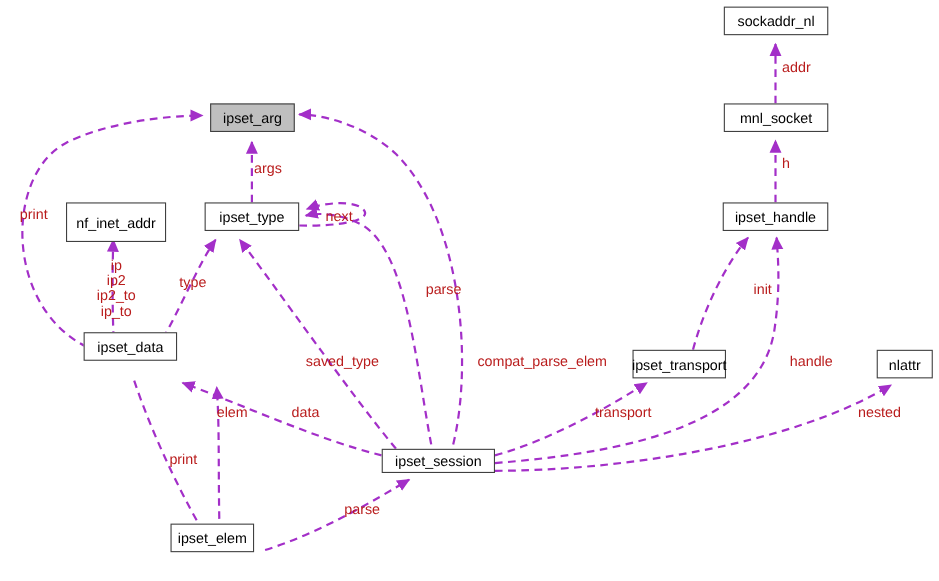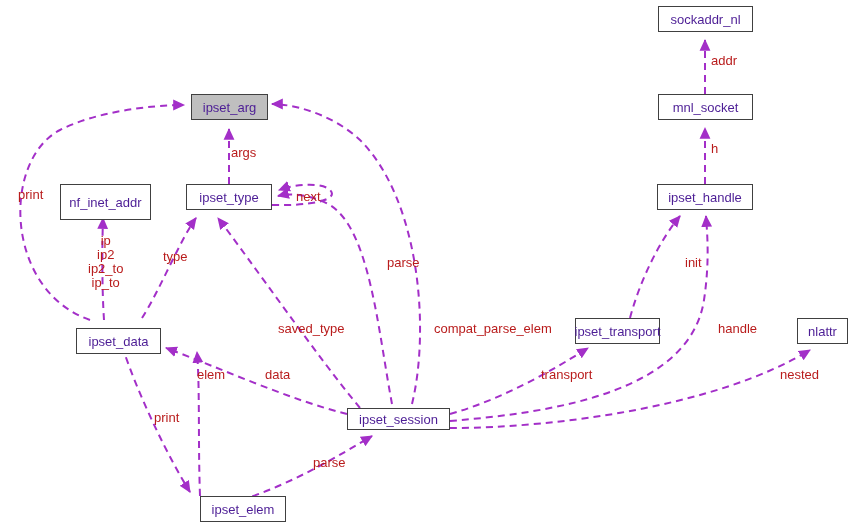--- a/index.html
+++ b/index.html
@@ -20,21 +20,21 @@
     left: 0;
     top: 0;
     width: 854px;
     height: 528px;
   }
   .node {
     position: absolute;
     box-sizing: border-box;
     border: 1px solid #404040;
     background: #ffffff;
-    color: #4c1d95;
+    color: #000000;
     font-size: 13px;
     line-height: 1;
     display: flex;
     align-items: center;
     justify-content: center;
     white-space: nowrap;
     letter-spacing: 0px;
   }
   .node.highlight {
     background: #bfbfbf;
@@ -116,33 +116,33 @@
       </div>
       <div class="node" style="left: 60px; top: 184px; width: 91px; height: 36px;">
         <span>nf_inet_addr</span>
       </div>
       <div class="node" style="left: 186px; top: 184px; width: 86px; height: 26px;">
         <span>ipset_type</span>
       </div>
       <div class="node" style="left: 657px; top: 184px; width: 96px; height: 26px;">
         <span>ipset_handle</span>
       </div>
-      <div class="node" style="left: 76px; top: 328px; width: 85px; height: 26px;">
+      <div class="node" style="left: 76px; top: 302px; width: 85px; height: 26px;">
         <span>ipset_data</span>
       </div>
       <div class="node" style="left: 575px; top: 318px; width: 85px; height: 26px;">
         <span>ipset_transport</span>
       </div>
       <div class="node" style="left: 797px; top: 318px; width: 51px; height: 26px;">
         <span>nlattr</span>
       </div>
       <div class="node" style="left: 347px; top: 408px; width: 103px; height: 22px;">
         <span>ipset_session</span>
       </div>
-      <div class="node" style="left: 155px; top: 496px; width: 86px; height: 26px; margin-left: 45px;">
+      <div class="node" style="left: 155px; top: 476px; width: 76px; height: 26px;">
         <span>ipset_elem</span>
       </div>
     </div>
   <div id="labels-layer">
       <div class="edge-label" style="left: 711px; top: 54px;">addr</div>
       <div class="edge-label" style="left: 711px; top: 142px;">h</div>
       <div class="edge-label" style="left: 231px; top: 146px;">args</div>
       <div class="edge-label" style="left: 18px; top: 188px;">print</div>
       <div class="edge-label" style="left: 296px; top: 190px;">next</div>
       <div class="edge-label multi" style="left: 88px; top: 234px;">ip<br>ip2<br>ip2_to<br>ip_to</div>

